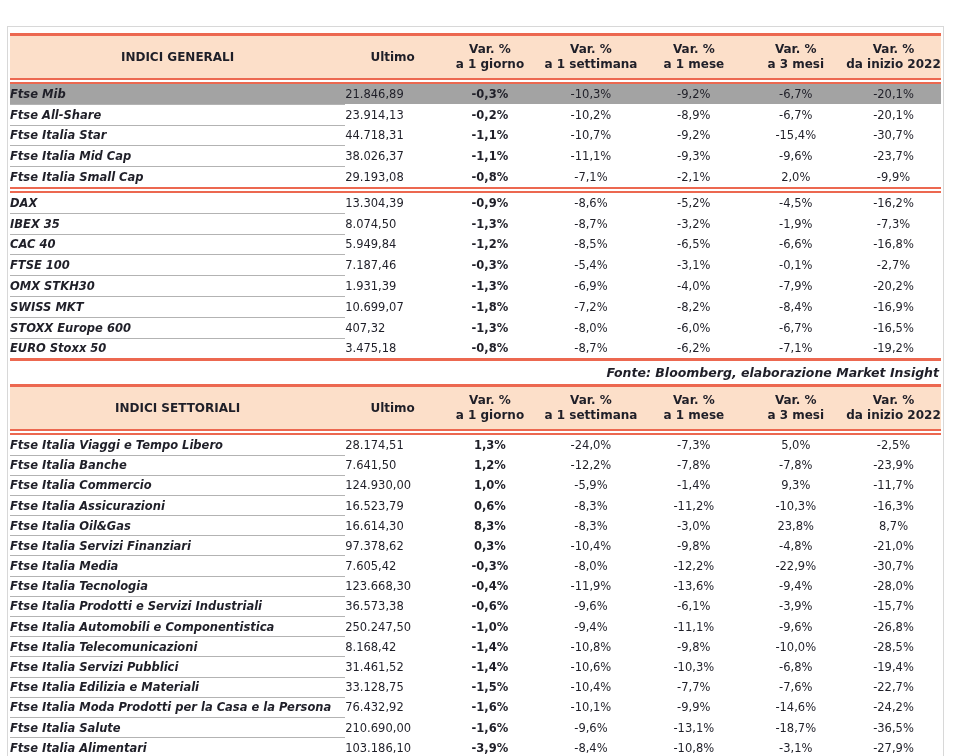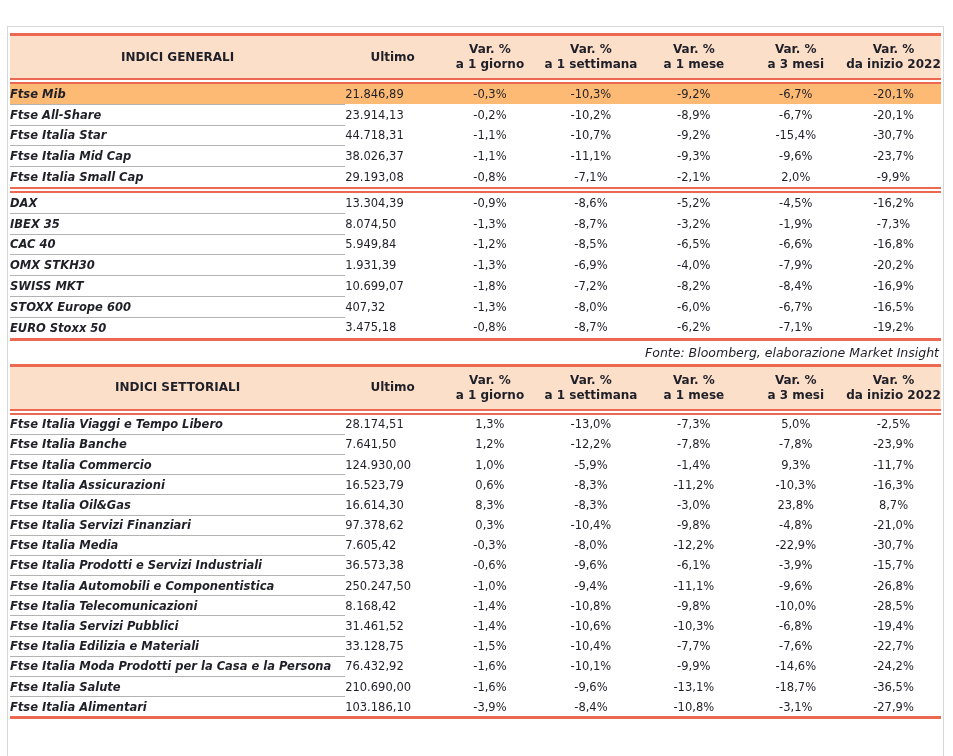--- a/index.html
+++ b/index.html
@@ -24,23 +24,23 @@
   tbody.sec td { font-size:11.5px; padding:0; vertical-align:middle; }
   .t1 tbody.sec td { height:19.8px; }
   .t2 tbody.sec td { height:19.2px; }
   td.name {
     font-weight:bold; font-style:italic; text-align:left; padding-left:5px;
     border-bottom:1px solid #b3b3b3; white-space:nowrap; overflow:hidden;
   }
   tbody.sec tr:last-child td.name { border-bottom:none; }
   td.ultimo { text-align:left; padding-right:14px; }
   td.pct { text-align:center; }
-  td.pct.d1 { font-weight:normal; }
-  tr.highlight td { background:#fdba74; }
-  .fonte { text-align:right; font-style:italic; font-size:12.5px; padding:4px 2px 4px 0; color:#1f1f28; }
+  td.pct.d1 { font-weight:bold; }
+  tr.highlight td { background:#a3a3a3; }
+  .fonte { text-align:right; font-style:italic; font-size:12.5px; padding:4px 2px 4px 0; color:#1f1f28;font-weight:bold; }
 </style>
 </head>
 <body>
 
 <div class="frame">
 
   <table class="t1">
     <colgroup>
       <col style="width:36%">
         <col style="width:10.2%">
@@ -168,20 +168,29 @@
         <tr>
           <td class="name">CAC 40</td>
           <td class="ultimo">5.949,84</td>
           <td class="pct d1">-1,2%</td>
           <td class="pct">-8,5%</td>
           <td class="pct">-6,5%</td>
           <td class="pct">-6,6%</td>
           <td class="pct">-16,8%</td>
         </tr>
 
+        <tr>
+          <td class="name">FTSE 100</td>
+          <td class="ultimo">7.187,46</td>
+          <td class="pct d1">-0,3%</td>
+          <td class="pct">-5,4%</td>
+          <td class="pct">-3,1%</td>
+          <td class="pct">-0,1%</td>
+          <td class="pct">-2,7%</td>
+        </tr>
 
         <tr>
           <td class="name">OMX STKH30</td>
           <td class="ultimo">1.931,39</td>
           <td class="pct d1">-1,3%</td>
           <td class="pct">-6,9%</td>
           <td class="pct">-4,0%</td>
           <td class="pct">-7,9%</td>
           <td class="pct">-20,2%</td>
         </tr>
@@ -269,21 +278,21 @@
         <tr>
           <td colspan="7"></td>
         </tr>
       </tbody>
     <tbody class="sec">
 
         <tr>
           <td class="name">Ftse Italia Viaggi e Tempo Libero</td>
           <td class="ultimo">28.174,51</td>
           <td class="pct d1">1,3%</td>
-          <td class="pct">-13,0%</td>
+          <td class="pct">-24,0%</td>
           <td class="pct">-7,3%</td>
           <td class="pct">5,0%</td>
           <td class="pct">-2,5%</td>
         </tr>
 
         <tr>
           <td class="name">Ftse Italia Banche</td>
           <td class="ultimo">7.641,50</td>
           <td class="pct d1">1,2%</td>
           <td class="pct">-12,2%</td>
@@ -335,20 +344,29 @@
         <tr>
           <td class="name">Ftse Italia Media</td>
           <td class="ultimo">7.605,42</td>
           <td class="pct d1">-0,3%</td>
           <td class="pct">-8,0%</td>
           <td class="pct">-12,2%</td>
           <td class="pct">-22,9%</td>
           <td class="pct">-30,7%</td>
         </tr>
 
+        <tr>
+          <td class="name">Ftse Italia Tecnologia</td>
+          <td class="ultimo">123.668,30</td>
+          <td class="pct d1">-0,4%</td>
+          <td class="pct">-11,9%</td>
+          <td class="pct">-13,6%</td>
+          <td class="pct">-9,4%</td>
+          <td class="pct">-28,0%</td>
+        </tr>
 
         <tr>
           <td class="name">Ftse Italia Prodotti e Servizi Industriali</td>
           <td class="ultimo">36.573,38</td>
           <td class="pct d1">-0,6%</td>
           <td class="pct">-9,6%</td>
           <td class="pct">-6,1%</td>
           <td class="pct">-3,9%</td>
           <td class="pct">-15,7%</td>
         </tr>

